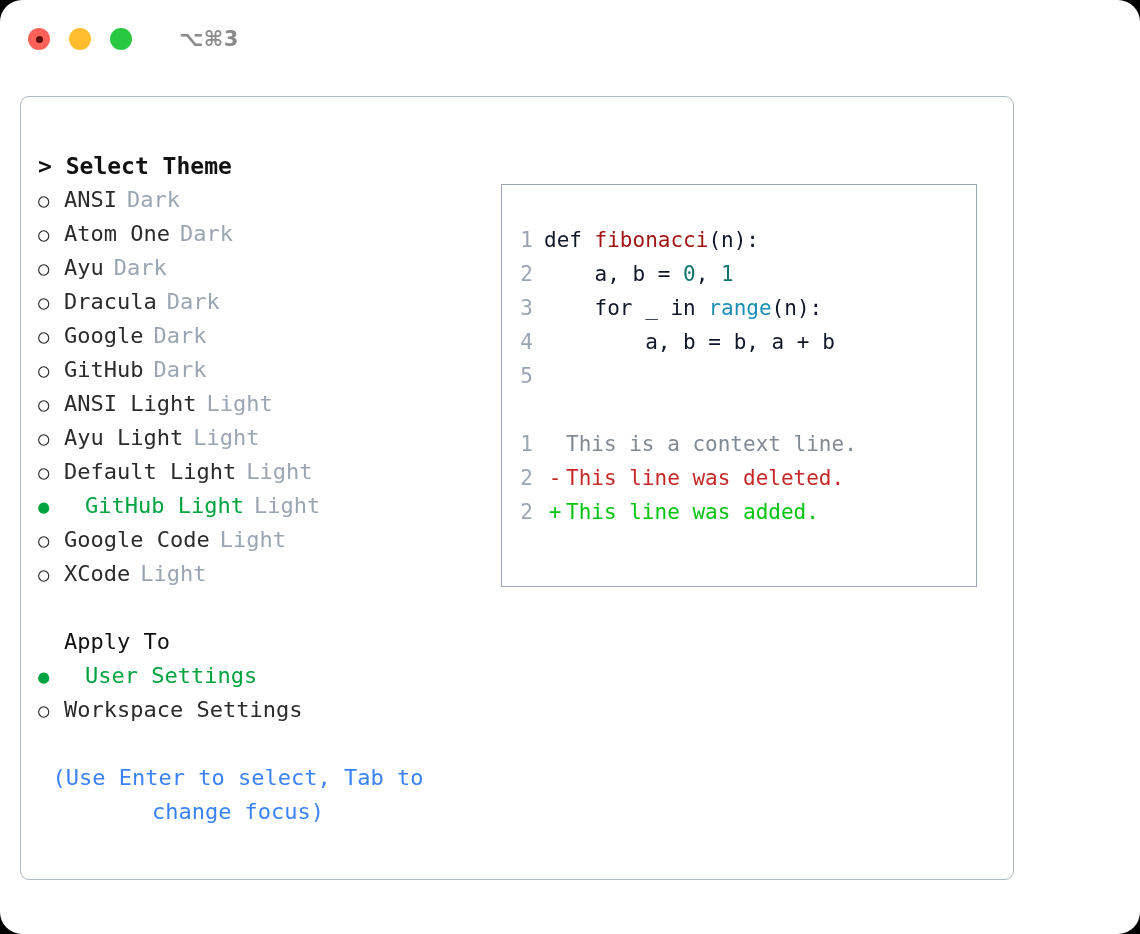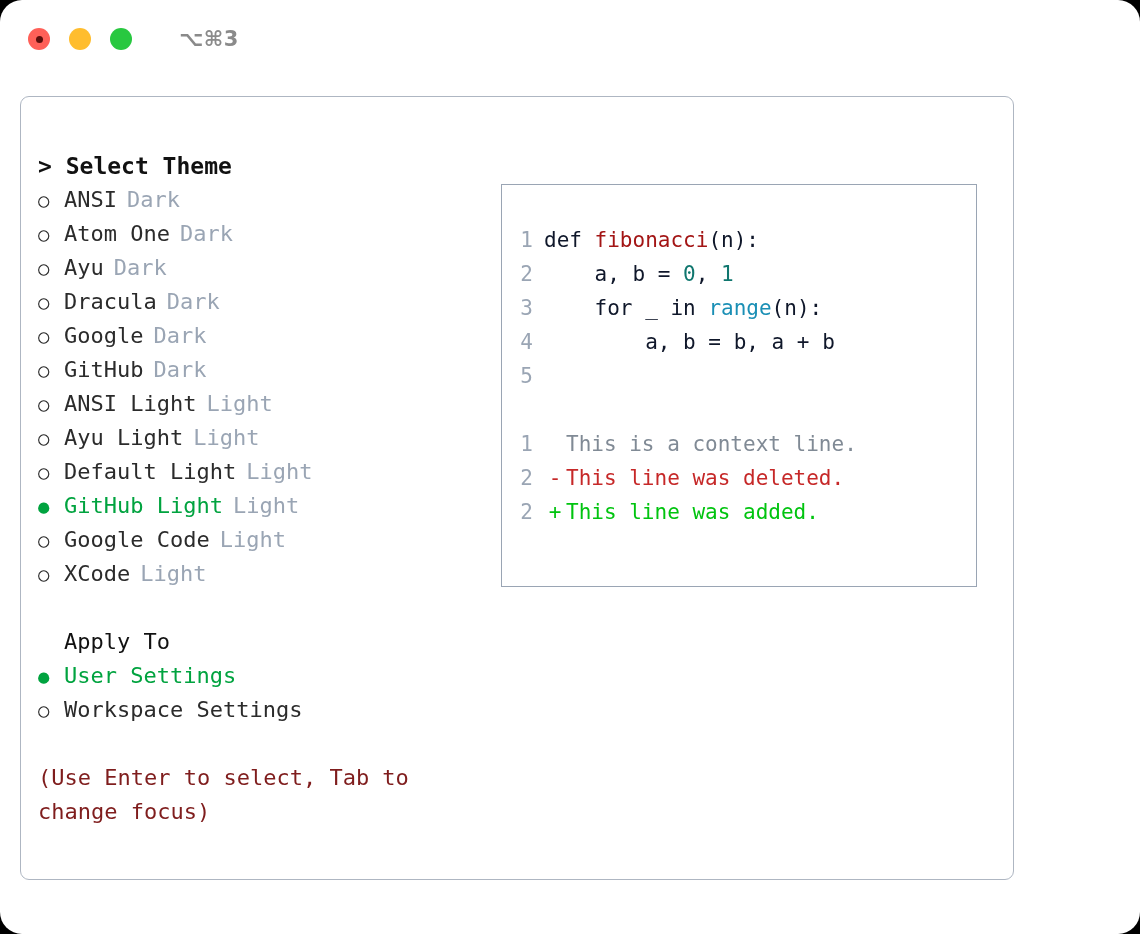--- a/index.html
+++ b/index.html
@@ -105,43 +105,44 @@
     color: #2b2b2b;
   }
   .bullet {
     width: 26px;
     flex: 0 0 26px;
     font-size: 19px;
     color: #2b2b2b;
   }
   .bullet.sel { color: #00a33f; }
   .opt-label { color: #2b2b2b; }
-  .opt-row.selected .opt-label { color: #00a33f; }
+  .opt-row.selected .opt-label { color: #00a33f; margin-left: 21px; }
   .opt-tag {
     color: #9aa5b4;
     margin-left: 10px;
   }
 
   .section-head {
     font-size: 22px;
     line-height: 34px;
     color: #111111;
     white-space: pre;
     font-weight: normal;
     padding-left: 26px;
   }
   .spacer-lg { height: 34px; }
 
   .hint {
     margin-top: 34px;
     font-size: 22px;
     line-height: 34px;
-    color: #7f1d1d;
+    color: #3b82f6;
     width: 400px;
     white-space: pre-wrap;
+    text-align: center;
   }
 
   
   .right-col {
     position: absolute;
     left: 480px;
     top: 52px;
     width: 490px;
   }
   .preview-title {

